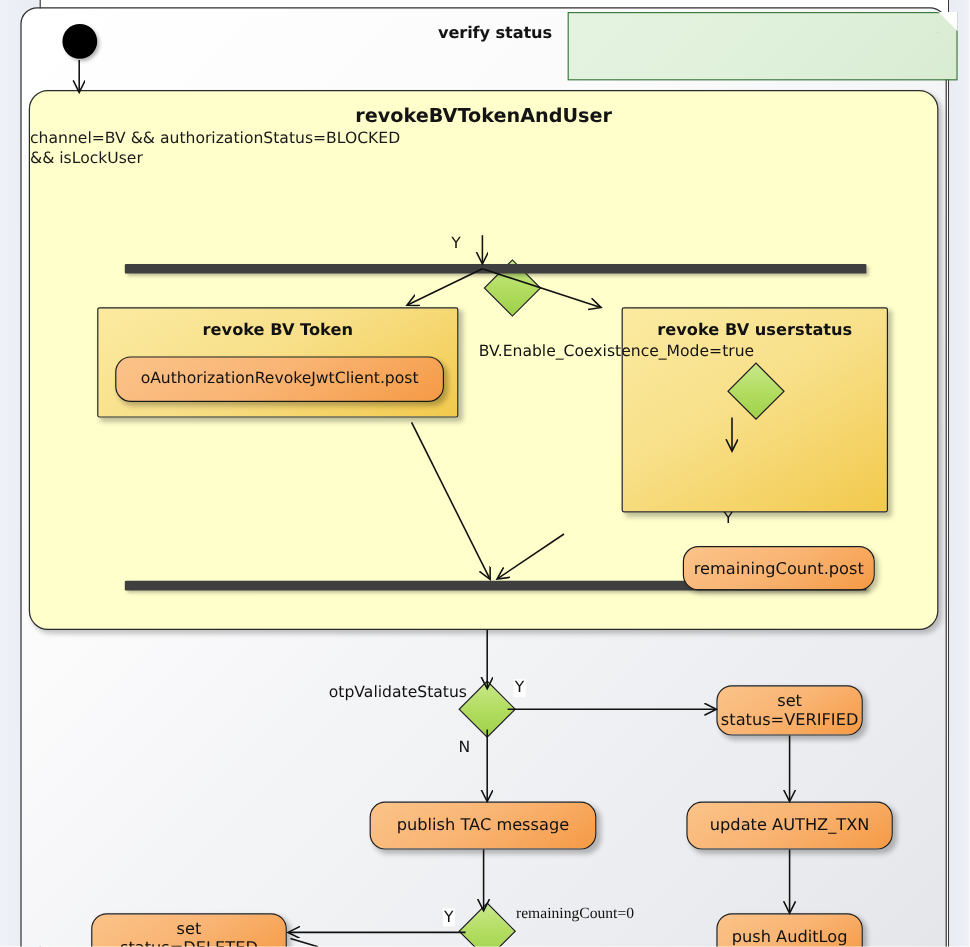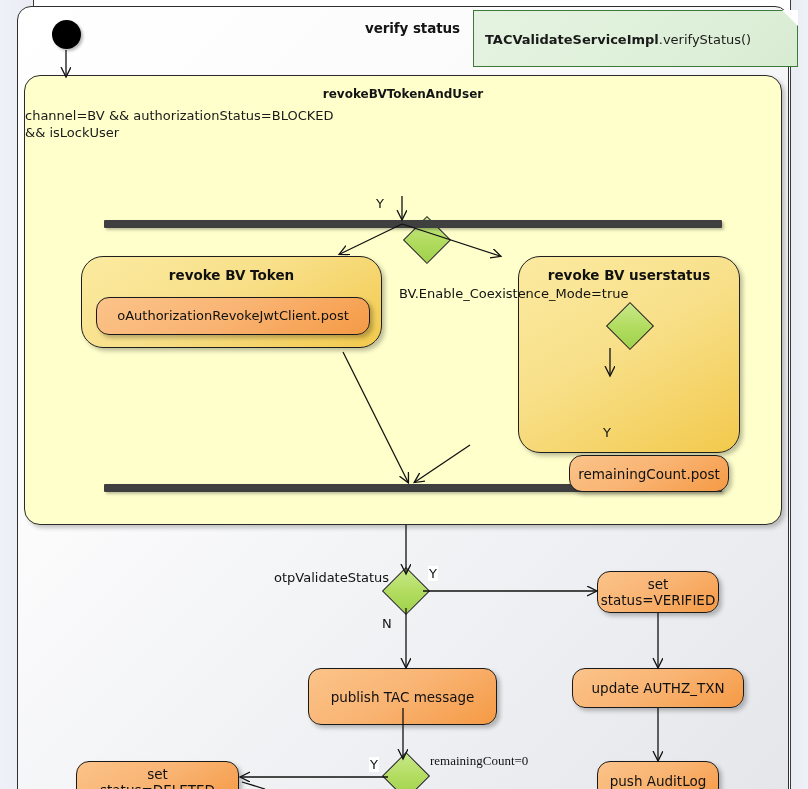--- a/index.html
+++ b/index.html
@@ -127,21 +127,21 @@
     border: 1.2px solid #2b2b2b;
     border-radius: 16px;
     box-sizing: border-box;
     box-shadow: 3px 3px 4px rgba(0,0,0,0.22);
   }
   .composite-title {
     position: absolute;
     left: 0; top: 11px;
     width: 100%;
     text-align: center;
-    font-size: 12px;
+    font-size: 16px;
     font-weight: bold;
     color: #141414;
   }
   .composite-guard {
     position: absolute;
     left: 0; top: 31px;
     width: 100%;
     font-size: 13px;
     line-height: 17px;
     color: #1a1a1a;
@@ -154,21 +154,21 @@
     background: #3f3f3f;
     border-radius: 1px;
     box-shadow: 2px 2px 3px rgba(0,0,0,0.25);
   }
 
   
   .substate {
     position: absolute;
     background: linear-gradient(150deg, #fbeaa0 0%, #f8e08a 45%, #f2c94c 100%);
     border: 1.3px solid #1f1f1f;
-    border-radius: 22px;
+    border-radius: 2px;
     box-sizing: border-box;
     box-shadow: 3px 3px 4px rgba(0,0,0,0.25);
   }
   .substate-title {
     position: absolute;
     left: 0; top: 10px;
     width: 100%;
     text-align: center;
     font-size: 13.5px;
     font-weight: bold;
@@ -236,21 +236,20 @@
   <div class="page-right-rule"></div>
   <div class="page-right-strip"></div>
 
   <div class="outer-frame"></div>
 
   <div class="frame-title">verify status</div>
 
   <div class="note">
     <div class="note-fold"></div>
     <div class="note-fold-edge"></div>
-    <div class="note-text"><b>TACValidateServiceImpl</b><span>.verifyStatus()</span></div>
   </div>
 
   <div class="initial-node"></div>
 
   <div class="composite-state">
     <div class="composite-title">revokeBVTokenAndUser</div>
     <div class="composite-guard">
       <span>channel=BV &amp;&amp; authorizationStatus=BLOCKED</span><br>
       <span>&amp;&amp; isLockUser</span>
     </div>
@@ -259,21 +258,21 @@
 
     <div class="bar" style="left:79px; top:144px; width:618px;"></div>
 
     <div class="bar" style="left:79px; top:408px; width:618px;"></div>
 
     <div class="substate" style="left:56px; top:180px; width:301px; height:92px;">
       <div class="substate-title">revoke BV Token</div>
       <div class="action" style="left:14px; top:40px; width:274px; height:38px; font-size:13px;">oAuthorizationRevokeJwtClient.post</div>
     </div>
 
-    <div class="substate" style="left:493px; top:180px; width:222px; height:197px;">
+    <div class="substate" style="left:493px; top:180px; width:222px; height:171px;">
       <div class="substate-title">revoke BV userstatus</div>
       <div class="diamond" style="left:94px; top:52px;"></div>
       <div class="edge-label" style="left:84px; top:168px;">Y</div>
       <div class="action" style="left:50px; top:198px; width:160px; height:37px;">remainingCount.post</div>
     </div>
   </div>
 
   <div class="edge-label" style="left:376px; top:196px;">Y</div>
   <div class="edge-label" style="left:399px; top:286px;">BV.Enable_Coexistence_Mode=true</div>
 
@@ -282,21 +281,21 @@
   <div class="edge-label boxed" style="left:428px; top:566px;">Y</div>
   <div class="edge-label" style="left:382px; top:616px;">N</div>
 
   <div class="action" style="left:597px; top:571px; width:122px; height:42px;">
     <div>
       <span>set</span><br>
       <span>status=VERIFIED</span>
     </div>
   </div>
 
-  <div class="action" style="left:308px; top:668px; width:189px; height:57px;">publish TAC message</div>
+  <div class="action" style="left:308px; top:668px; width:189px; height:40px;">publish TAC message</div>
 
   <div class="action" style="left:572px; top:668px; width:172px; height:40px;">update AUTHZ_TXN</div>
 
   <div class="diamond" style="left:389px; top:759px;"></div>
   <div class="edge-label boxed" style="left:369px; top:757px;">Y</div>
   <div class="edge-label" style="left:430px; top:753px;font-family:Liberation Serif, serif;">remainingCount=0</div>
 
   <div class="action" style="left:76px; top:761px; width:163px; height:42px;">
     <div>
       <span>set</span><br>

